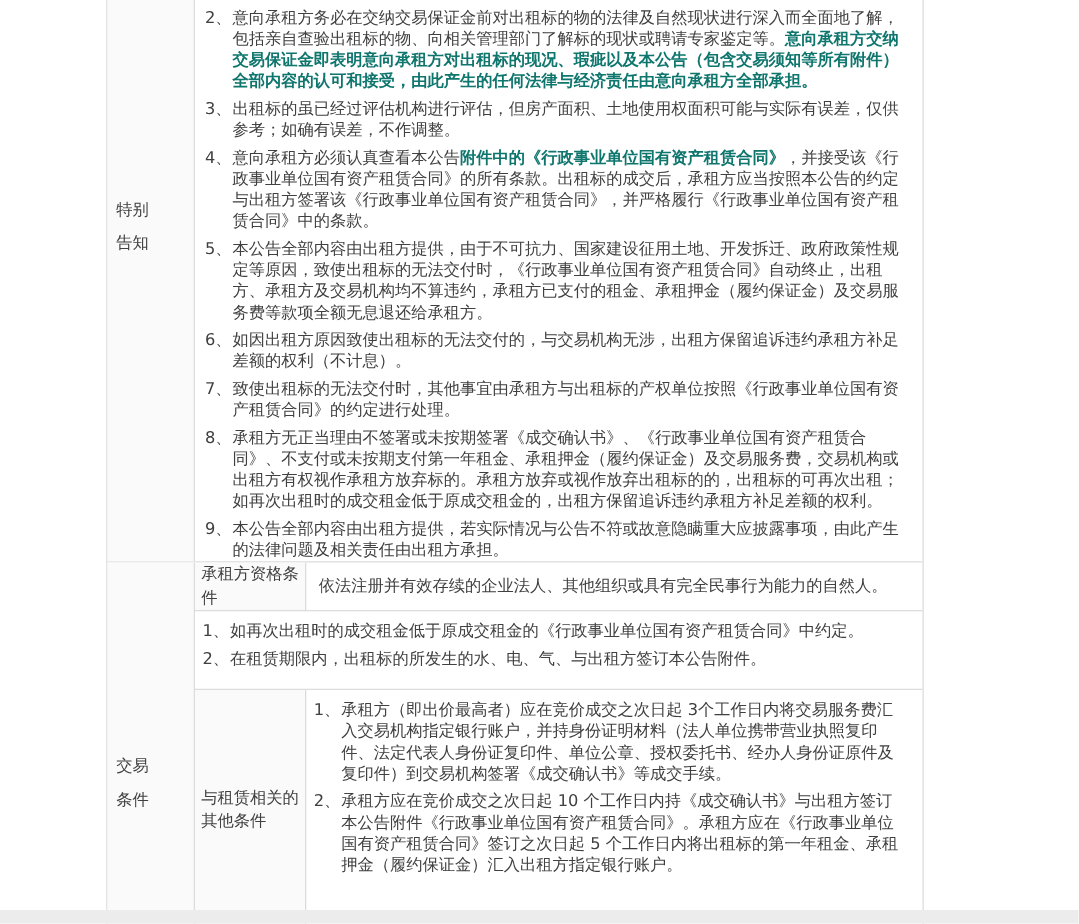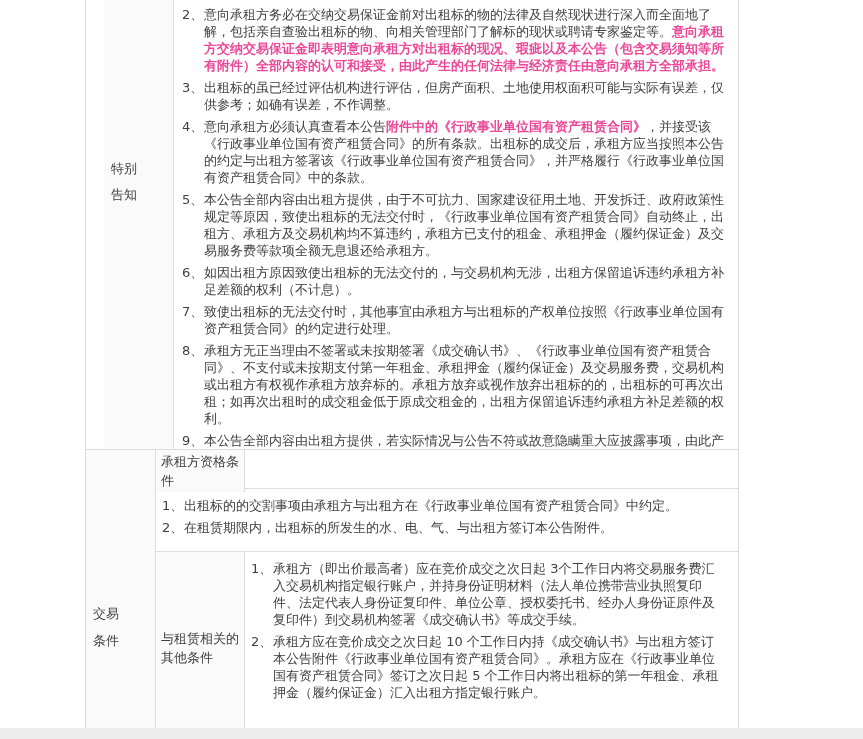--- a/index.html
+++ b/index.html
@@ -4,40 +4,40 @@
 <style>
   * { margin:0; padding:0; box-sizing:border-box; }
   body { background:#fff; font-family:"DejaVu Sans","Liberation Sans",sans-serif; }
   .canvas{ position:relative; width:863px; height:739px; background:#fff; overflow:hidden;
            color:#404040; font-size:13px; }
   .tbl{ position:absolute; left:85px; top:0; width:654px;
         border-left:1px solid #dcdcdc; border-right:1px solid #dcdcdc; }
   
   .rowA{ display:flex; height:450px; border-bottom:1px solid #dcdcdc; }
   .cellA-h{ width:70px; border-right:1px solid #dcdcdc; background:#fafafa;
-            padding:156px 4px 0 7px; line-height:26px;margin-left:18px; }
+            padding:156px 4px 0 7px; line-height:26px; }
   .cellA-c{ flex:1; padding:6px 14px 0 8px; overflow:hidden; }
   
   .li{ display:flex; margin-bottom:5px; line-height:17px; }
   .li .num{ flex:0 0 22px; }
   .li .txt{ flex:1; }
-  .li b{ color:#ec4899; font-weight:700; }
+  .li b{ color:#0f766e; font-weight:700; }
   
   .secB{ display:flex; }
   .cellB-h{ width:70px; border-right:1px solid #dcdcdc; background:#fafafa;
             padding:150px 4px 0 7px; line-height:27px; }
   .brows{ flex:1; display:flex; flex-direction:column; }
   .brow{ display:flex; border-bottom:1px solid #dcdcdc; }
   .brow:last-child{ border-bottom:none; }
   .brow .bh{ width:89px; border-right:1px solid #dcdcdc; background:#fafafa;
              display:flex; align-items:center; padding:2px 5px; line-height:19px; }
   .brow .bc{ flex:1; overflow:hidden; }
   .bc.center{ display:flex; align-items:center; padding:0 10px; line-height:17px; }
   .bc.list{ padding:8px 12px 0 6px; }
-  .h43{ height:43px; } .h39{ height:39px;flex-direction:column; } .h63{ height:63px; } .hlast{ height:192px; }
+  .h43{ height:43px; } .h39{ height:39px; } .h63{ height:63px; } .hlast{ height:192px; }
   
   .band{ position:absolute; left:0; top:728px; width:863px; height:11px;
          background:#ececec; z-index:5; }
 </style>
 </head>
 <body>
 
 <div class="canvas">
   <div class="tbl">
 
@@ -101,21 +101,21 @@
 
         <div class="brow h39">
           <div class="bh">承租方资格条件</div>
           <div class="bc center">依法注册并有效存续的企业法人、其他组织或具有完全民事行为能力的自然人。</div>
         </div>
 
         <div class="brow h63">
           <div class="bc list">
             <div class="li">
               <span class="num">1、</span>
-              <span class="txt">出租标的的交割事项由承租方与出租方在《行政事业单位国有资产租赁合同》中约定。</span>
+              <span class="txt">如再次出租时的成交租金低于原成交租金的《行政事业单位国有资产租赁合同》中约定。</span>
             </div>
             <div class="li">
               <span class="num">2、</span>
               <span class="txt">在租赁期限内，出租标的所发生的水、电、气、与出租方签订本公告附件。</span>
             </div>
           </div>
         </div>
 
         <div class="brow hlast">
           <div class="bh">与租赁相关的其他条件</div>

